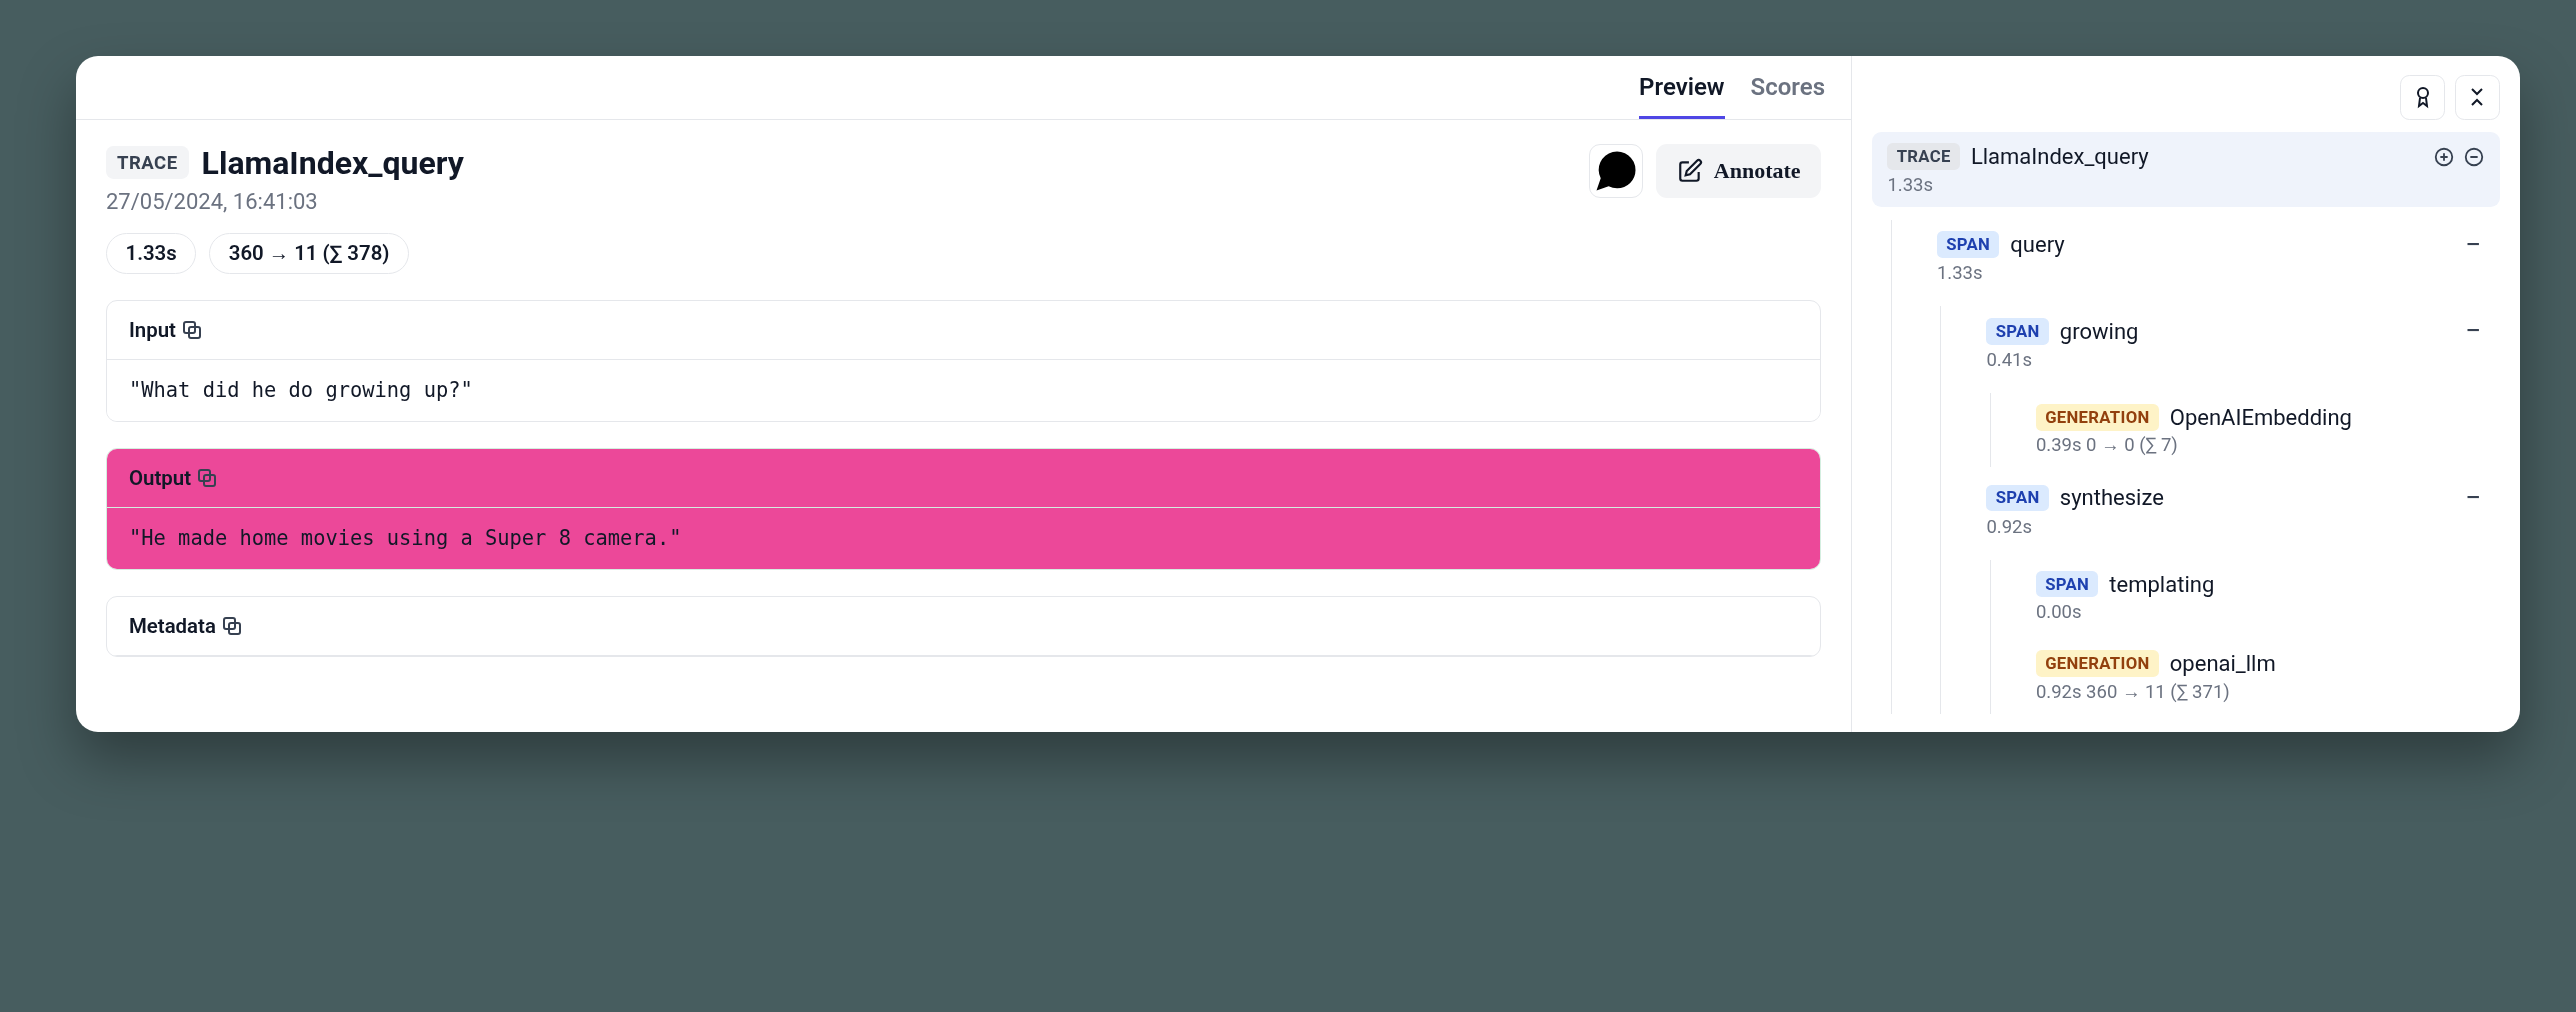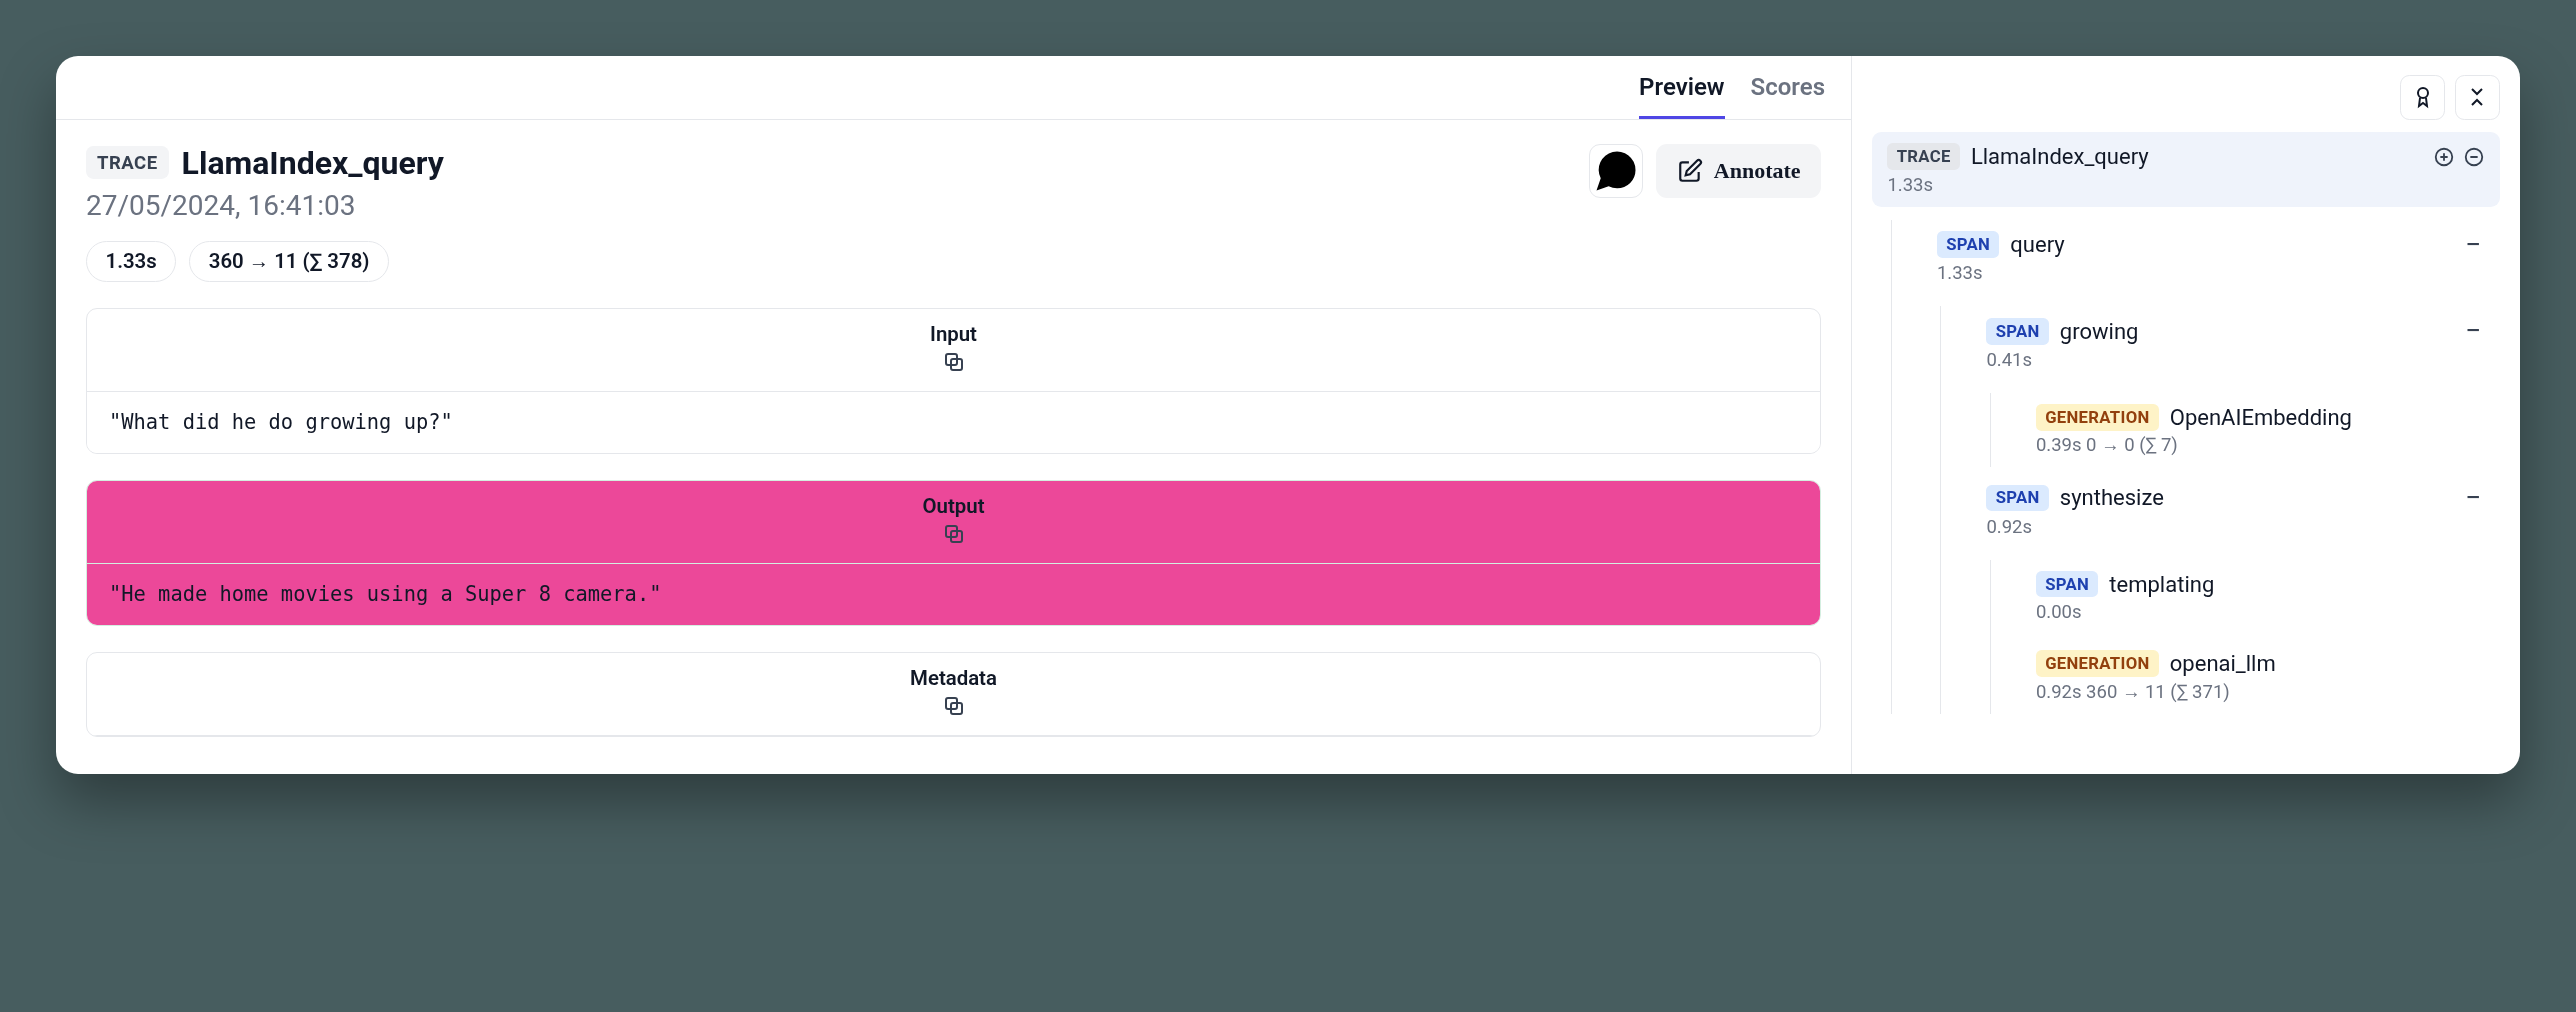--- a/index.html
+++ b/index.html
@@ -12,20 +12,21 @@
     justify-content: center;
     padding: 56px;
   }
   .window {
     background: #ffffff;
     border-radius: 22px;
     box-shadow: 0 28px 56px rgba(0,0,0,0.35);
     width: 2485px;
     display: flex;
     overflow: hidden;
+    margin-left: 20px;
   }
   .main-pane {
     flex: 1;
     border-right: 0.9px solid #e5e7eb;
     display: flex;
     flex-direction: column;
   }
   .tabs {
     display: flex;
     justify-content: flex-end;
@@ -57,21 +58,21 @@
   .badge-trace {
     font-size: 18.5px;
     font-weight: 700;
     letter-spacing: 0.5px;
     background: #f3f4f6;
     color: #374151;
     padding: 5.6px 11px;
     border-radius: 7.4px;
   }
   .title-text { font-size: 32px; font-weight: 700; color: #111827; }
-  .timestamp { font-size: 28px; color: #6b7280; margin-top: 1.9px; }
+  .timestamp { font-size: 22px; color: #6b7280; margin-top: 1.9px; }
   .chip-row { display: flex; gap: 13px; margin-top: 13px; }
   .chip {
     font-size: 20.4px;
     font-weight: 600;
     border: 1.4px solid #e5e7eb;
     border-radius: 926px;
     padding: 7.4px 18.5px;
     color: #111827;
   }
   .action-row { display: flex; gap: 13px; align-items: center; }
@@ -99,21 +100,20 @@
     overflow: hidden;
   }
   .card-header {
     display: flex;
     align-items: center;
     padding: 13px 22px;
     font-size: 20.4px;
     font-weight: 600;
     color: #111827;
     border-bottom: 1.4px solid #e5e7eb;
-    flex-direction: column;
   }
   .copy-btn {
     width: 32px; height: 32px;
     display: inline-flex; align-items: center; justify-content: center;
     cursor: pointer; border-radius: 5.6px;
   }
   .copy-btn svg { width: 24px; height: 24px; stroke: #374151; stroke-width: 2; fill: none; }
   .card-body {
     padding: 18.5px 22px;
     font-family: ui-monospace, "SF Mono", Menlo, Consolas, monospace;

